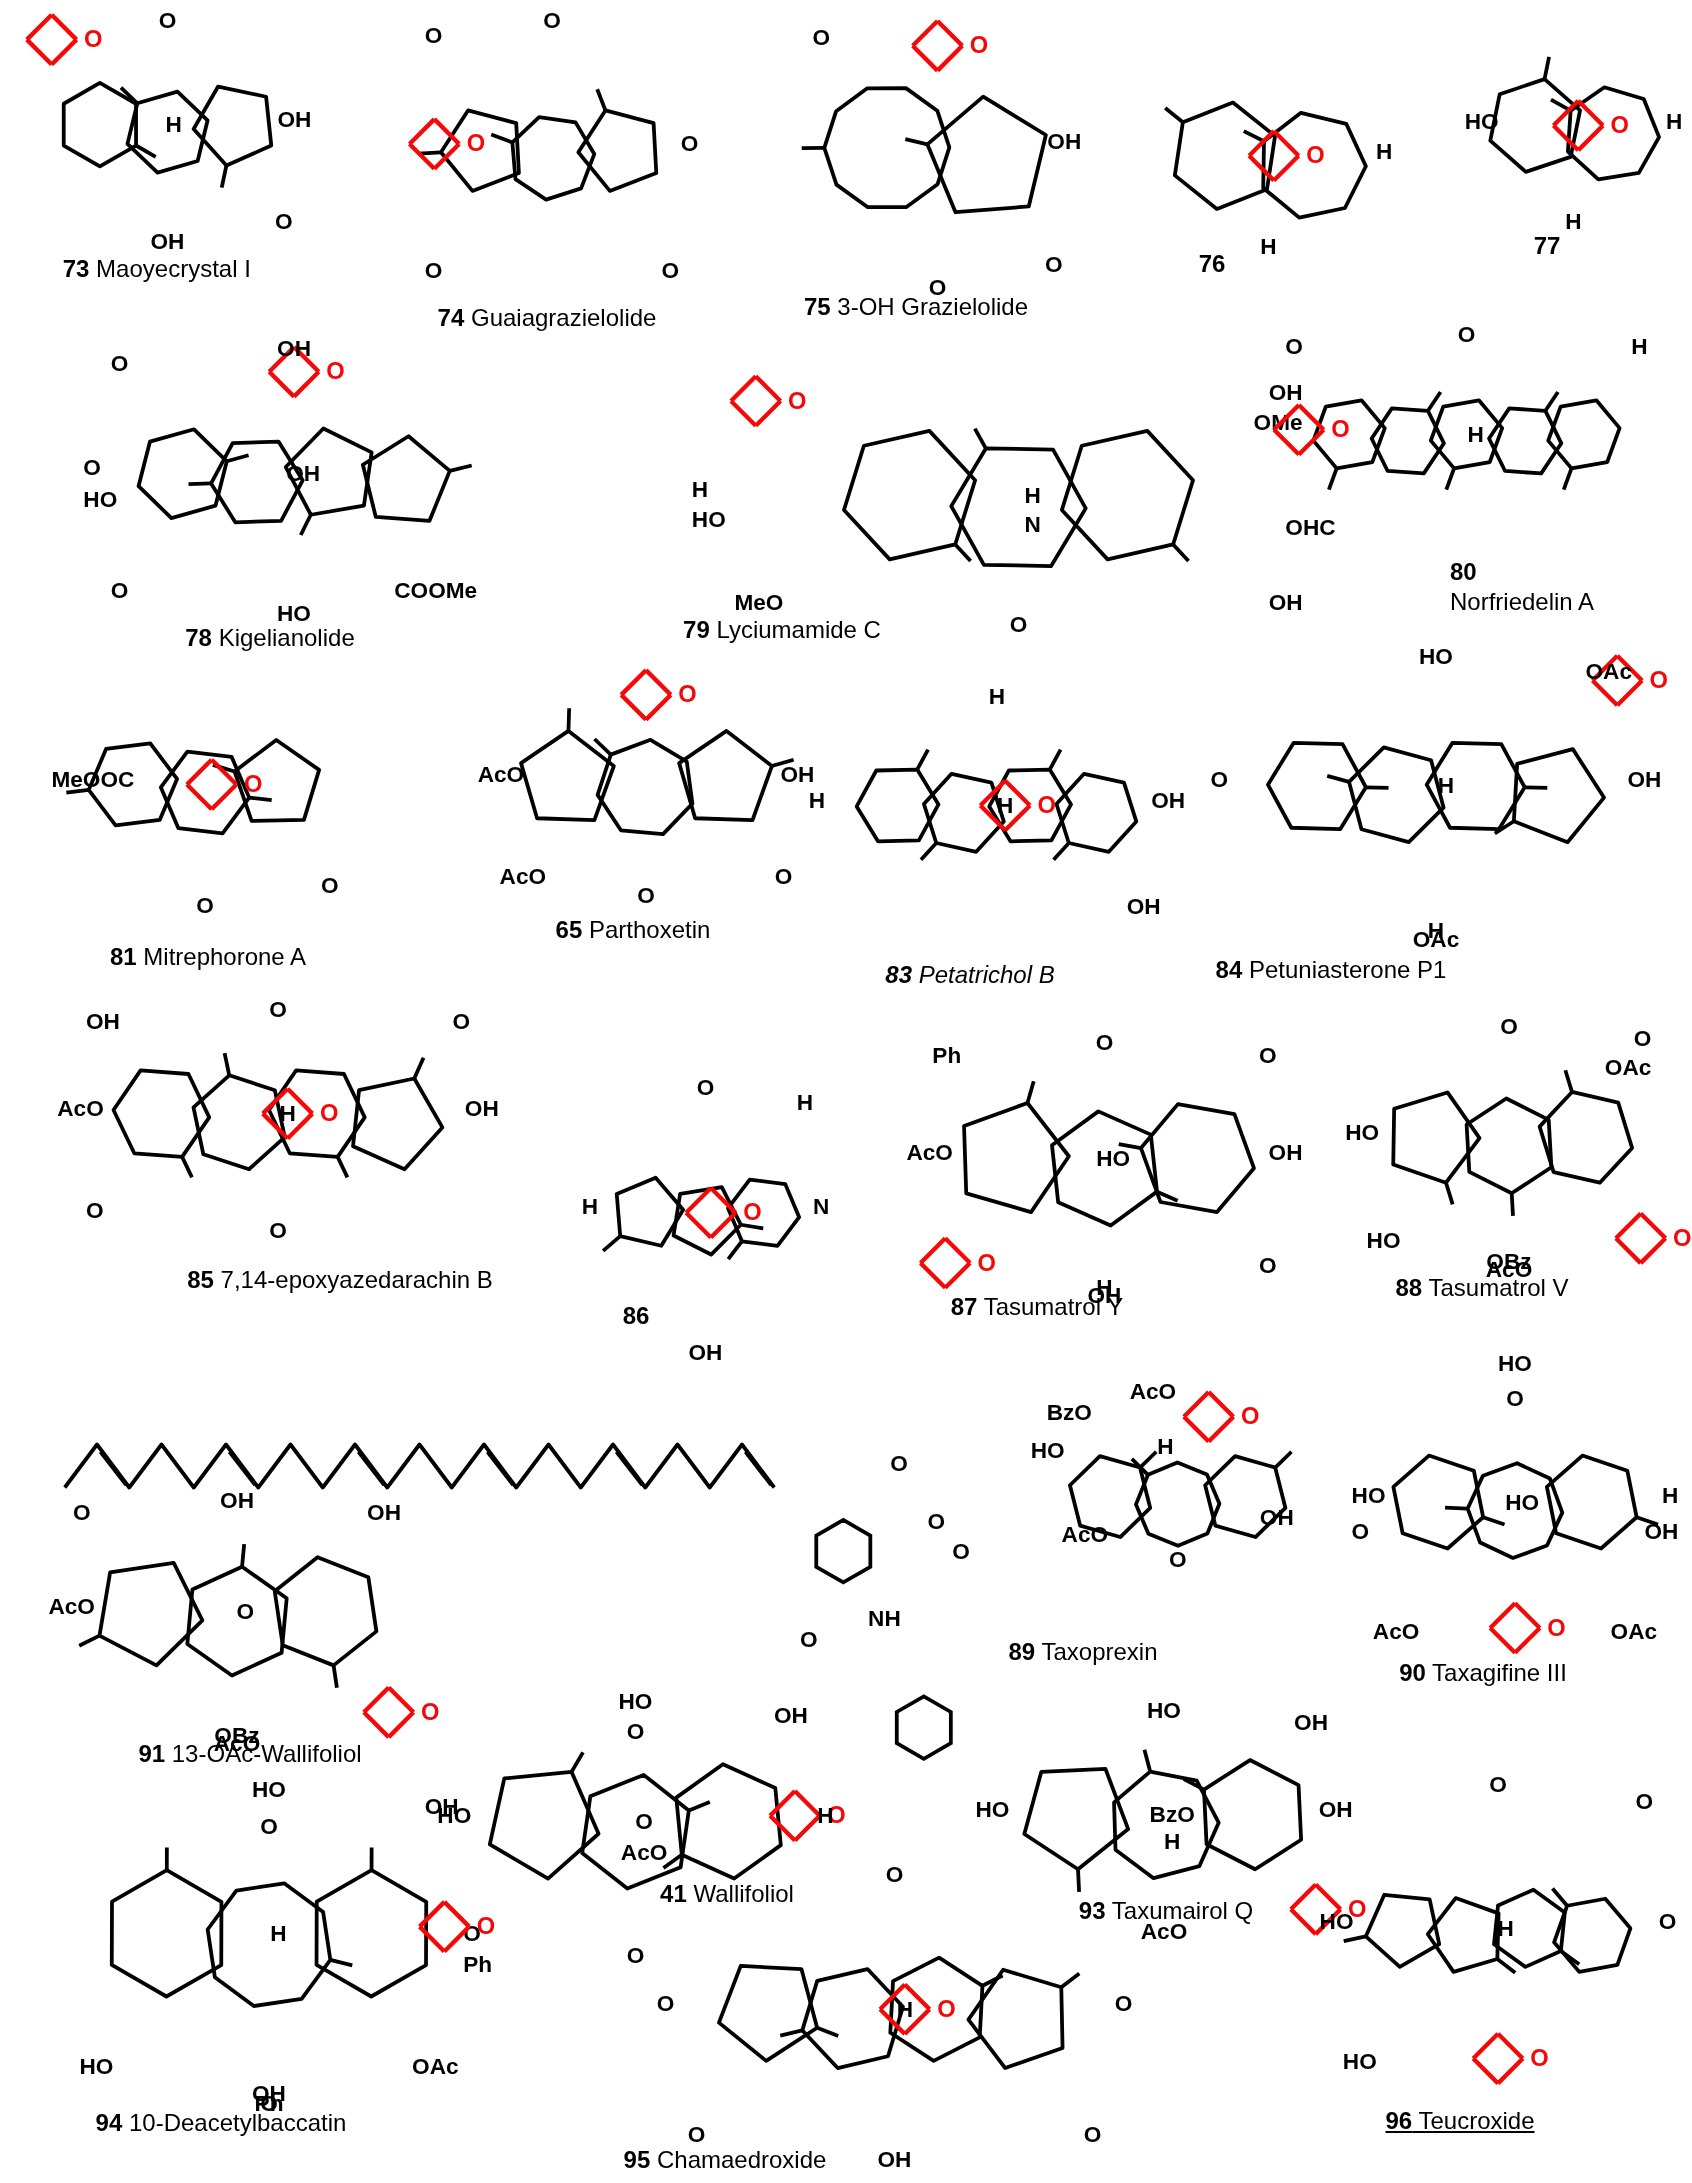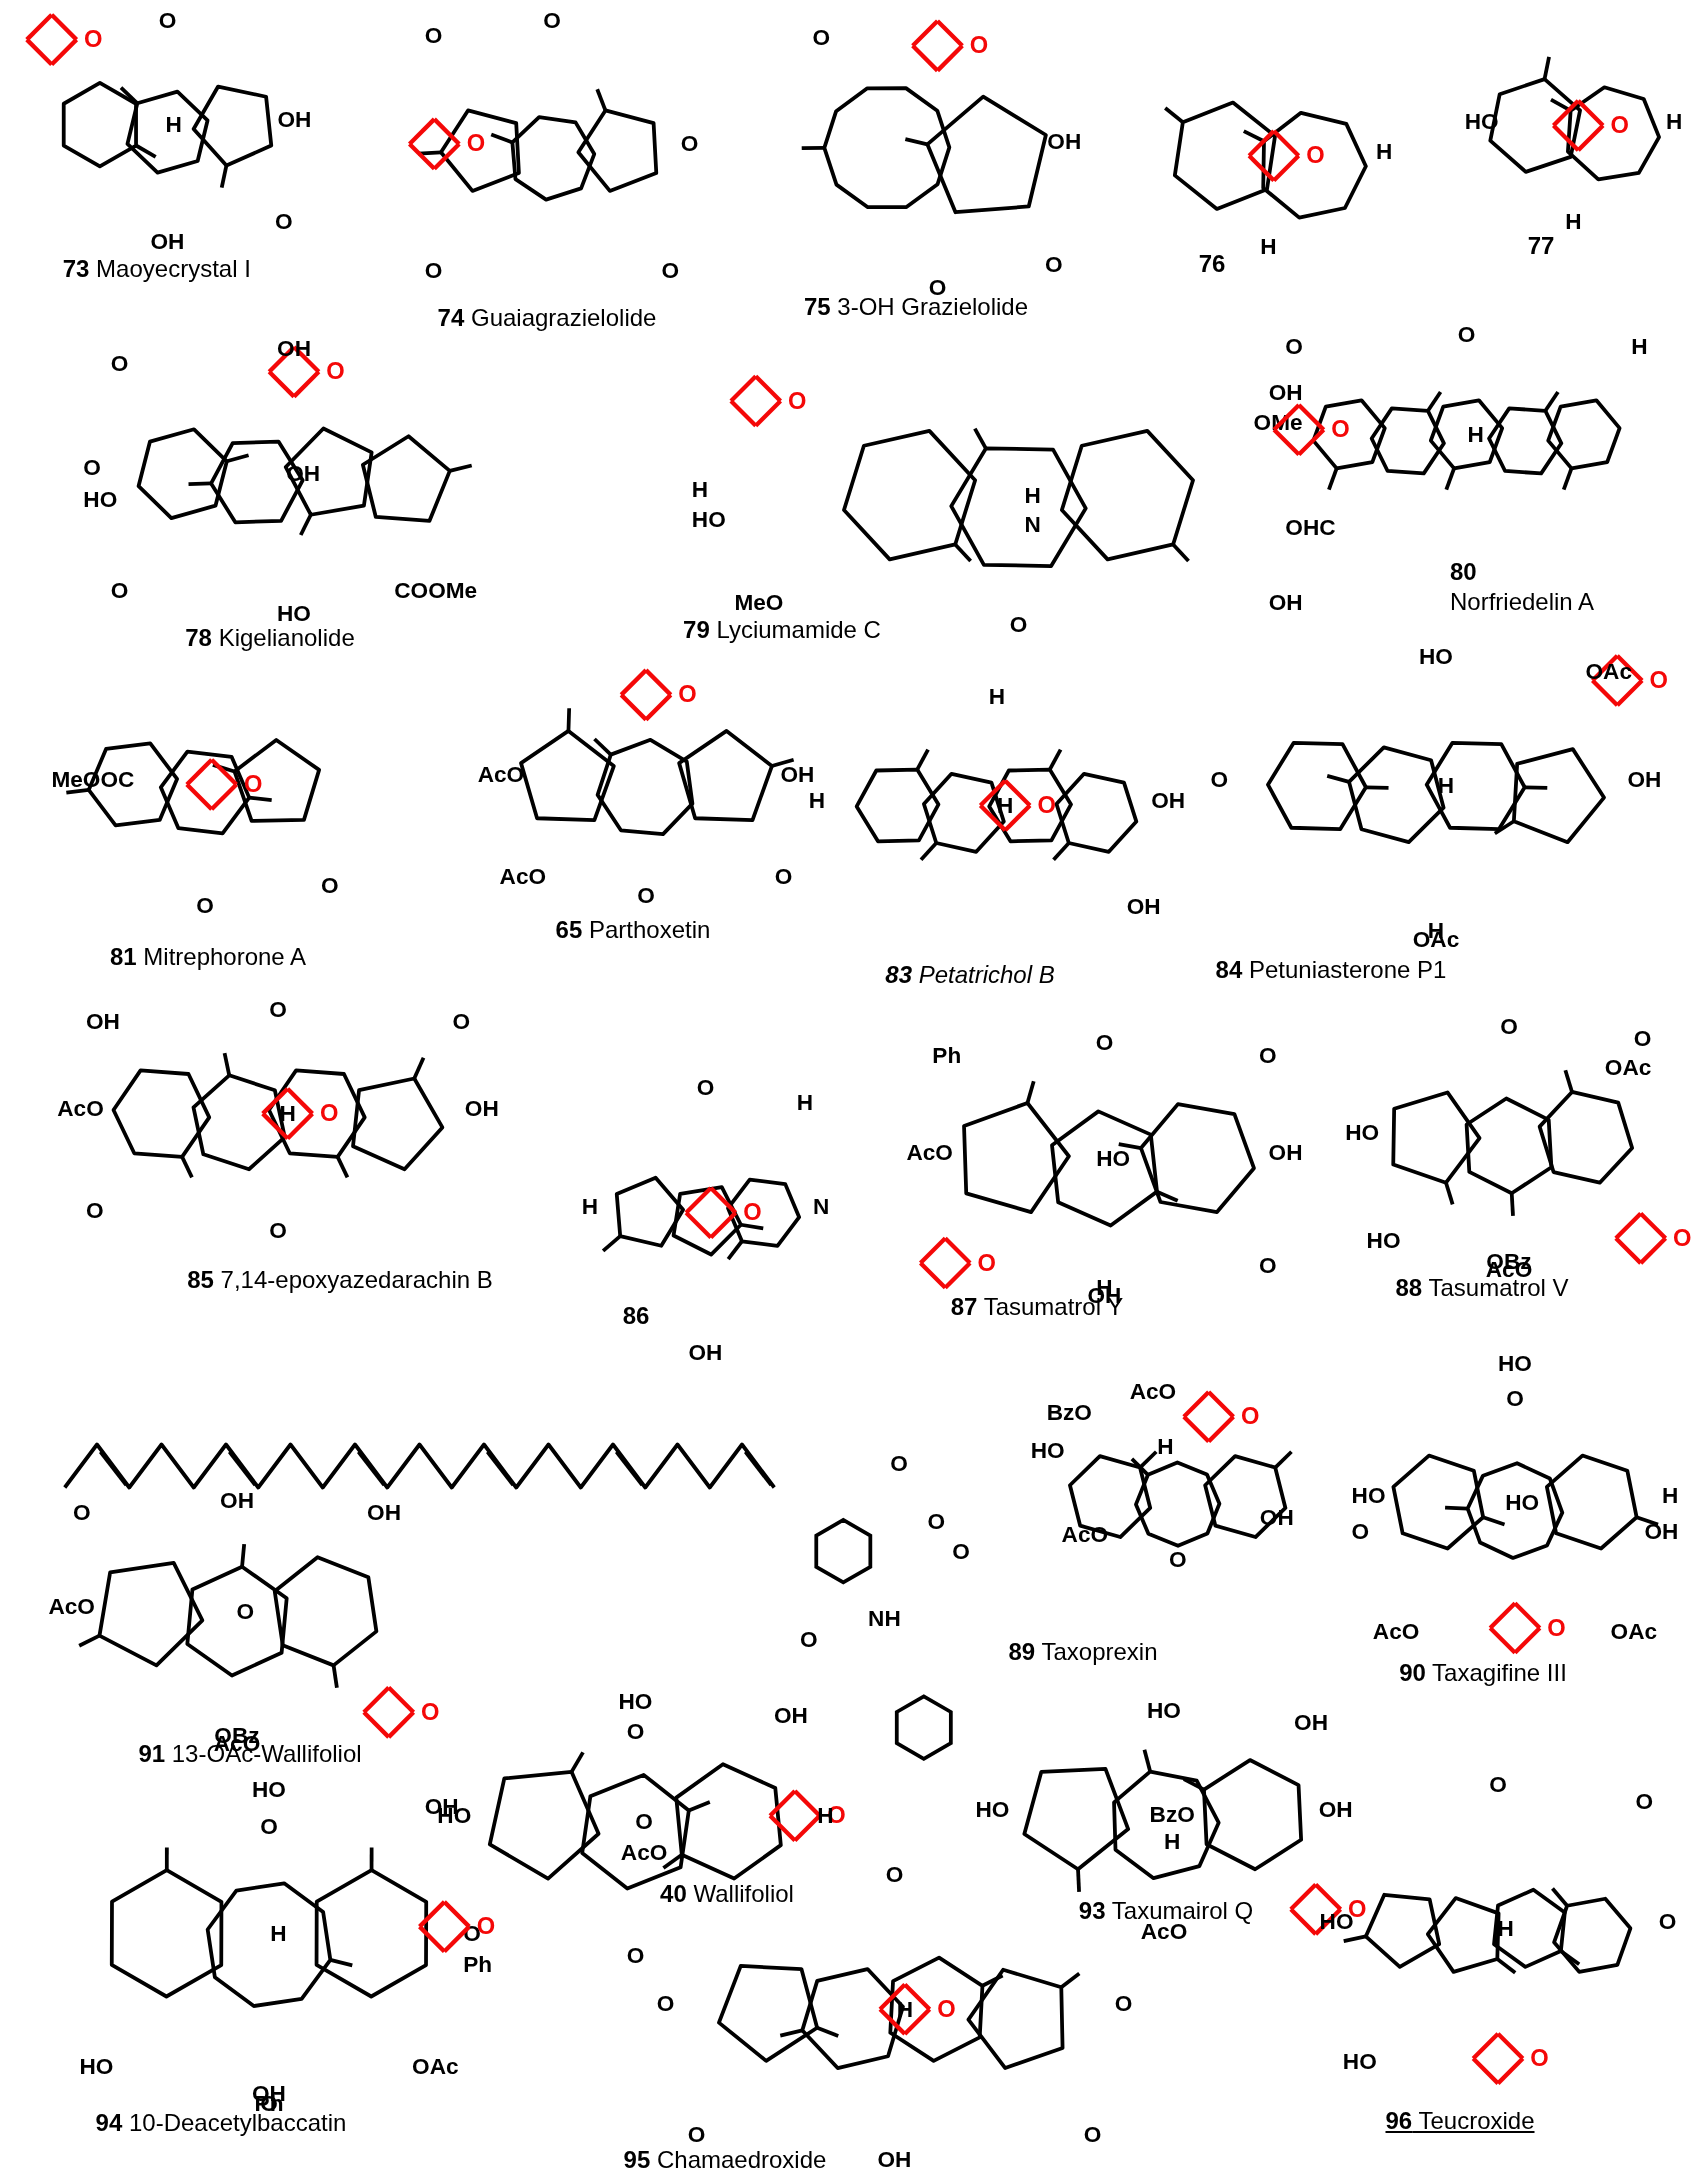--- a/index.html
+++ b/index.html
@@ -111,21 +111,21 @@
           <line x1="228.8" y1="131.6" x2="274.8" y2="177.6" stroke="#f40808" stroke-width="8"></line>
           <line x1="274.8" y1="177.6" x2="228.8" y2="223.6" stroke="#f40808" stroke-width="8"></line>
           <line x1="228.8" y1="223.6" x2="182.8" y2="177.6" stroke="#f40808" stroke-width="8"></line>
           <line x1="182.8" y1="177.6" x2="228.8" y2="131.6" stroke="#f40808" stroke-width="8"></line>
           <text x="288.8" y="191.6" fill="#f40808" font-size="44" font-weight="bold" text-anchor="start">O</text>
         </g>
         <text x="17.6" y="184.2" fill="#000000" font-size="42" font-weight="bold" text-anchor="start">HO</text>
         <text x="422.4" y="184.2" fill="#000000" font-size="42" font-weight="bold" text-anchor="end">H</text>
         <text x="220.0" y="369.2" fill="#000000" font-size="42" font-weight="bold" text-anchor="middle">H</text>
       </svg>
-      <div class="cmpd-label" style="top: 202px; left: 86px; transform: translateX(-50%);"><span class="num">77</span><span class="nm"></span></div>
+      <div class="cmpd-label" style="top: 202px; left: 92px; transform: translateX(-50%);"><span class="num">77</span><span class="nm"></span></div>
     </div>
     <div class="compound-block" style="left: 65px; top: 334px; width: 458px; height: 342px;">
       <svg class="mol-svg" width="458" height="291" viewBox="0 0 850 540">
         <polygon points="279.3,318.6 197.4,341.6 136.6,282.2 157.6,199.8 239.5,176.8 300.3,236.2" fill="none" stroke="#000000" stroke-width="7" stroke-linejoin="round"></polygon>
         <line x1="300.28840382403337" y1="236.2331617427553" x2="340.7262033606146" y2="224.88484166270499" stroke="#000000" stroke-width="7"></line>
         <polygon points="401.1,346.6 316.1,349.5 271.2,277.4 311.2,202.4 396.2,199.5 441.1,271.6" fill="none" stroke="#000000" stroke-width="7" stroke-linejoin="round"></polygon>
         <line x1="271.19797278996657" y1="277.35535862996903" x2="229.2216769920677" y2="278.7662417177184" stroke="#000000" stroke-width="7"></line>
         <polygon points="554.7,318.6 456.2,335.4 409.7,246.9 479.6,175.4 569.1,219.7" fill="none" stroke="#000000" stroke-width="7" stroke-linejoin="round"></polygon>
         <line x1="456.15710623423115" y1="335.38560073637575" x2="437.53238225585125" y2="373.0302505119967" stroke="#000000" stroke-width="7"></line>
         <polygon points="676.5,346.6 576.8,339.5 552.8,242.6 637.6,189.7 714.1,254.0" fill="none" stroke="#000000" stroke-width="7" stroke-linejoin="round"></polygon>
@@ -516,21 +516,21 @@
         <text x="400.0" y="97.2" fill="#000000" font-size="42" font-weight="bold" text-anchor="middle">O</text>
         <text x="720.0" y="66.0" fill="#000000" font-size="42" font-weight="bold" text-anchor="end">OH</text>
         <text x="32.0" y="253.2" fill="#000000" font-size="42" font-weight="bold" text-anchor="start">HO</text>
         <text x="416.0" y="263.6" fill="#000000" font-size="42" font-weight="bold" text-anchor="middle">O</text>
         <text x="416.0" y="320.8" fill="#000000" font-size="42" font-weight="bold" text-anchor="middle">AcO</text>
         <text x="768.0" y="253.2" fill="#000000" font-size="42" font-weight="bold" text-anchor="end">H</text>
         <text x="80.0" y="471.6" fill="#000000" font-size="42" font-weight="bold" text-anchor="start">O</text>
         <text x="80.0" y="528.8" fill="#000000" font-size="42" font-weight="bold" text-anchor="start">Ph</text>
         <text x="400.0" y="513.2" fill="#000000" font-size="42" font-weight="bold" text-anchor="middle">O</text>
       </svg>
-      <div class="cmpd-label" style="top: 193px; left: 307px; transform: translateX(-50%);"><span class="num">40</span><span class="nm"> Wallifoliol</span></div>
+      <div class="cmpd-label" style="top: 193px; left: 307px; transform: translateX(-50%);"><span class="num">41</span><span class="nm"> Wallifoliol</span></div>
     </div>
     <div class="compound-block" style="left: 959px; top: 1698px; width: 410px; height: 251px;">
       <svg class="mol-svg" width="410" height="243" viewBox="0 0 760 450">
         <polygon points="220.6,317.2 121.1,251.8 152.5,136.9 271.5,131.3 313.6,242.7" fill="none" stroke="#000000" stroke-width="7" stroke-linejoin="round"></polygon>
         <line x1="220.62090972705198" y1="317.22048876895536" x2="222.60247099550116" y2="359.1737176666145" stroke="#000000" stroke-width="7"></line>
         <polygon points="360.6,333.7 290.1,281.1 287.4,193.2 354.3,136.2 440.6,153.1 481.3,231.0 445.7,311.4" fill="none" stroke="#000000" stroke-width="7" stroke-linejoin="round"></polygon>
         <line x1="354.34143111539026" y1="136.20897283391253" x2="343.7066295382165" y2="95.57769183744205" stroke="#000000" stroke-width="7"></line>
         <polygon points="548.9,317.2 458.9,270.8 454.1,169.5 539.4,114.8 629.4,161.2 634.2,262.5" fill="none" stroke="#000000" stroke-width="7" stroke-linejoin="round"></polygon>
         <line x1="454.11003047908116" y1="169.53014489234948" x2="416.78668784870035" y2="150.26961284115222" stroke="#000000" stroke-width="7"></line>
         <g>

